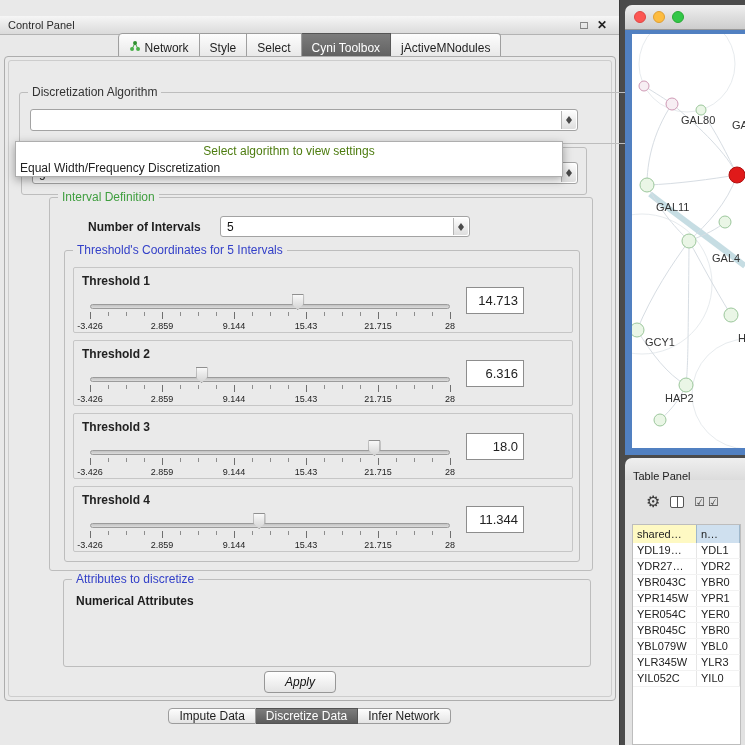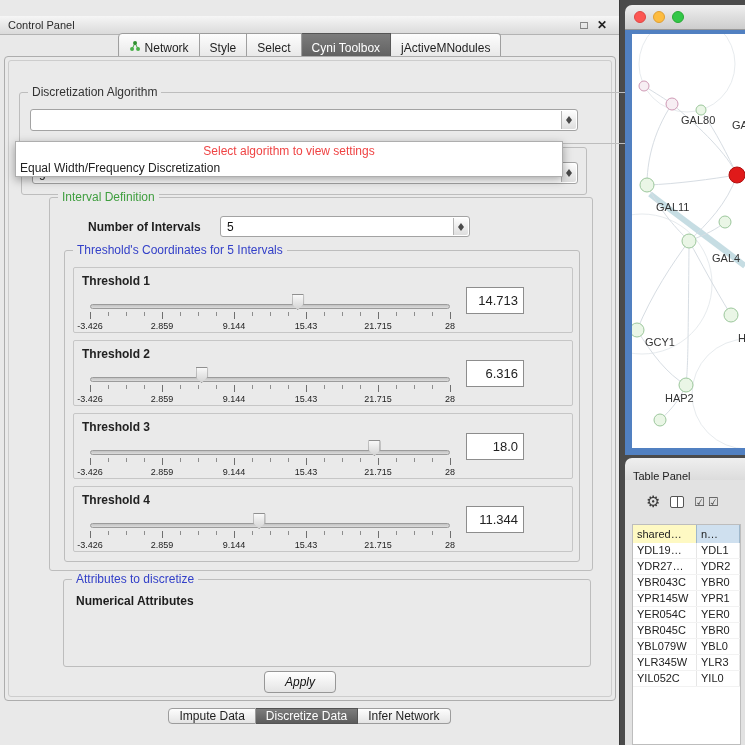--- a/index.html
+++ b/index.html
@@ -38,21 +38,21 @@
          font-size:12px;padding-left:6px;color:#111;}
   .stepper{position:absolute;right:1px;top:1px;bottom:1px;width:15px;background:linear-gradient(#fdfdfd,#dedede);
            border-left:1px solid #b5b5b5;border-radius:0 2px 2px 0;display:flex;flex-direction:column;align-items:center;justify-content:center;gap:2px;}
   .arr-up{width:0;height:0;border:3px solid transparent;border-bottom:4px solid #4a4a4a;margin-bottom:-1px;}
   .arr-dn{width:0;height:0;border:3px solid transparent;border-top:4px solid #4a4a4a;margin-top:-1px;}
 
   
   .algo-overlay{position:absolute;left:10px;top:84px;width:548px;background:#fff;border:1px solid #aeaeae;
                 box-shadow:0 3px 9px rgba(0,0,0,.35);z-index:30;}
   .opt{height:17px;display:flex;align-items:center;font-size:12px;padding:0 4px;}
-  .opt.placeholder{justify-content:center;color:#ef4444;}
+  .opt.placeholder{justify-content:center;color:#4d7c0f;}
   .opt.bold{font-weight:bold;color:#000;}
 
   .field-label{position:absolute;font-size:12px;font-weight:bold;color:#1d1d1d;white-space:nowrap;}
 
   
   .thr-panel{position:absolute;left:8px;width:500px;height:66px;border:1px solid #c6c6c6;border-radius:2px;background:#eaeaea;}
   .thr-label{position:absolute;left:8px;top:6px;font-size:12px;font-weight:bold;}
   .slider{position:absolute;left:16px;top:24px;width:360px;height:40px;}
   .track{position:absolute;left:0;right:0;top:12px;height:5px;background:linear-gradient(#c2c2c2,#dcdcdc);
          border:1px solid #9b9b9b;border-radius:3px;}

